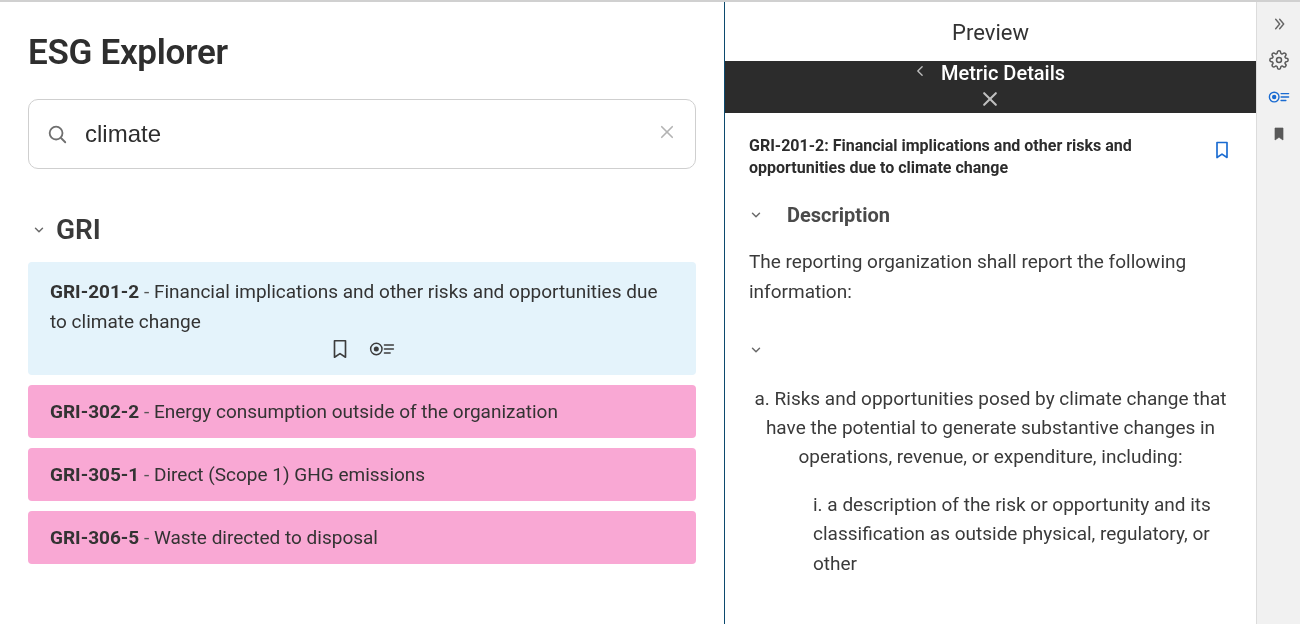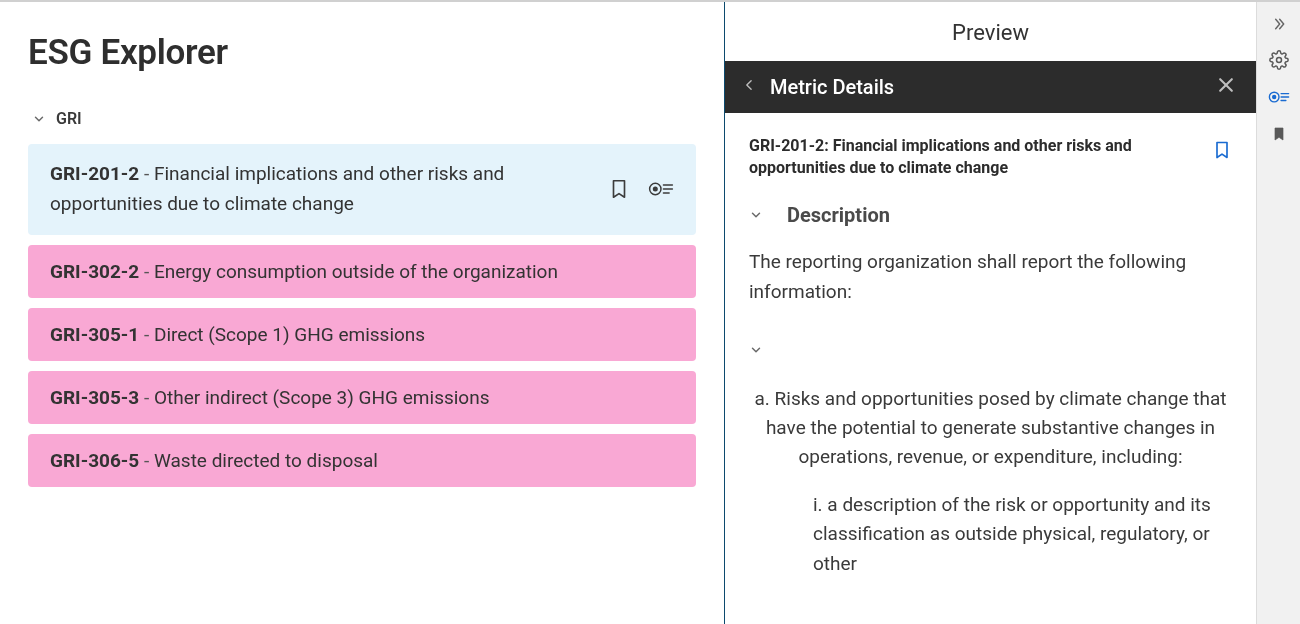--- a/index.html
+++ b/index.html
@@ -61,21 +61,21 @@
       transform: translateY(-50%);
       color: #b3b3b3;
       cursor: pointer;
       font-size: 22px;
       line-height: 1;
     }
     .group-header {
       display: flex;
       align-items: center;
       gap: 10px;
-      font-size: 16px;
+      font-size: 28px;
       font-weight: 600;
       color: #3a3a3a;
       margin-bottom: 16px;
       padding-left: 4px;
       cursor: pointer;
       margin-top: 36px;
     }
     .group-header .chevron {
       color: #6a6a6a;
       width: 14px;
@@ -92,20 +92,21 @@
       border-radius: 4px;
       padding: 15px 22px;
       display: flex;
       align-items: center;
       justify-content: space-between;
       cursor: pointer;
       min-height: 52px;
     }
     .result-item.selected {
       background: #e4f3fb;
+      flex-direction: column;
     }
     .result-item.selected .result-text { line-height: 1.6; }
     .result-text {
       font-size: 19px;
       color: #333333;
       padding-right: 10px;
     }
     .result-text .code { font-weight: 700; }
     .result-text .sep { color: #555; }
     .result-actions {
@@ -131,20 +132,21 @@
       padding: 18px 0 16px 0;
     }
     .preview-header {
       background: #2c2c2c;
       color: #ffffff;
       height: 52px;
       display: flex;
       align-items: center;
       justify-content: space-between;
       padding: 0 20px 0 18px;
+      flex-direction: column;
     }
     .preview-header-left {
       display: flex;
       align-items: center;
       gap: 14px;
     }
     .preview-header-left .back-chevron { color: #bdbdbd; }
     .preview-header-title { font-size: 20px; font-weight: 500; }
     .preview-header-close {
       color: #bfbfbf;
@@ -220,20 +222,35 @@
     .icon { display: inline-flex; }
   </style>
 </head>
 <body>
 
 <div class="app">
 
   <div class="left-pane">
     <div class="page-title">ESG Explorer</div>
 
+    <div class="search-wrap">
+      <span class="icon search-icon">
+        <svg width="22" height="22" viewBox="0 0 24 24" fill="none" stroke="currentColor" stroke-width="2" stroke-linecap="round" stroke-linejoin="round">
+          <circle cx="11" cy="11" r="7"></circle>
+          <line x1="21" y1="21" x2="16.65" y2="16.65"></line>
+        </svg>
+      </span>
+      <input class="search-input" type="text" value="climate" style="">
+      <span class="search-clear">
+        <svg width="18" height="18" viewBox="0 0 24 24" fill="none" stroke="currentColor" stroke-width="2.2" stroke-linecap="round">
+          <line x1="5" y1="5" x2="19" y2="19"></line>
+          <line x1="19" y1="5" x2="5" y2="19"></line>
+        </svg>
+      </span>
+    </div>
 
     <div class="group-header">
       <span class="chevron">
         <svg width="14" height="14" viewBox="0 0 24 24" fill="none" stroke="currentColor" stroke-width="2.5" stroke-linecap="round" stroke-linejoin="round">
           <polyline points="6 9 12 15 18 9"></polyline>
         </svg>
       </span>
       <span>GRI</span>
     </div>
 
@@ -266,25 +283,20 @@
           <span class="code">GRI-302-2</span><span class="sep"> - </span><span>Energy consumption outside of the organization</span>
         </div>
       </div>
 
       <div class="result-item">
         <div class="result-text">
           <span class="code">GRI-305-1</span><span class="sep"> - </span><span>Direct (Scope 1) GHG emissions</span>
         </div>
       </div>
 
-      <div class="result-item">
-        <div class="result-text">
-          <span class="code">GRI-305-3</span><span class="sep"> - </span><span>Other indirect (Scope 3) GHG emissions</span>
-        </div>
-      </div>
 
       <div class="result-item">
         <div class="result-text">
           <span class="code">GRI-306-5</span><span class="sep"> - </span><span>Waste directed to disposal</span>
         </div>
       </div>
 
     </div>
   </div>
 

